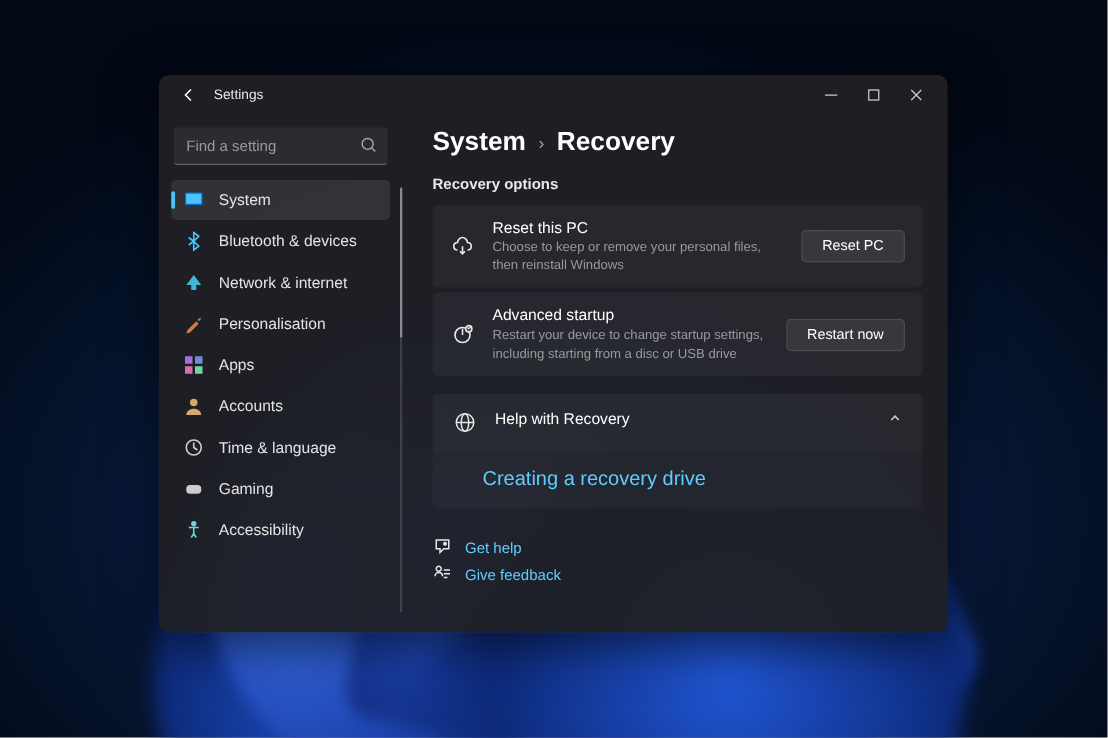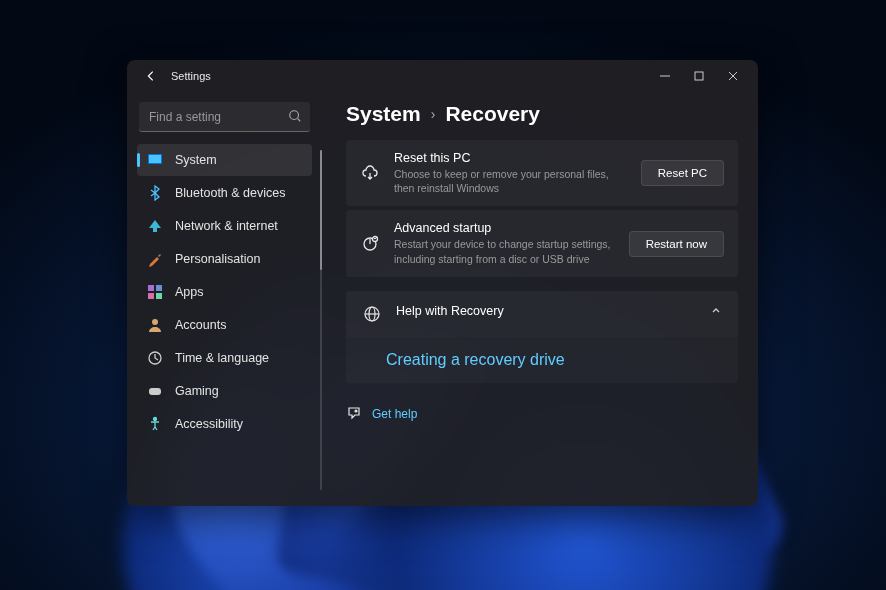--- a/index.html
+++ b/index.html
@@ -186,20 +186,21 @@
         </div>
     </div>
 
     <div class="main">
       <div class="breadcrumb">
         <span class="seg link">System</span>
         <span class="chev">›</span>
         <span class="seg">Recovery</span>
       </div>
 
+      <div class="section-label">Recovery options</div>
 
       <div class="card">
         <span class="card-icon">
           <svg width="20" height="20" viewBox="0 0 20 20" fill="none" stroke="currentColor" stroke-width="1.3">
               <path d="M6 13c-2 0-3-1.5-3-3s1-3 3-3c0-2 2-4 4-4s4 2 4 4c2 0 3 1.5 3 3s-1 3-3 3"></path>
               <path d="M10 10v6M8 14l2 2 2-2"></path>
             </svg>
         </span>
         <div class="card-text">
           <div class="card-title">Reset this PC</div>
@@ -246,16 +247,26 @@
       <div class="footer-links">
         <div class="footer-link">
           <span class="ficon">
             <svg width="16" height="16" viewBox="0 0 16 16" fill="none" stroke="currentColor" stroke-width="1.2">
                 <path d="M3 3h10v7H9l-3 3v-3H3z"></path>
                 <circle cx="10" cy="6" r="1" fill="currentColor"></circle>
               </svg>
           </span>
           <span>Get help</span>
         </div>
+        <div class="footer-link">
+          <span class="ficon">
+            <svg width="16" height="16" viewBox="0 0 16 16" fill="none" stroke="currentColor" stroke-width="1.2">
+                <circle cx="5" cy="4" r="2"></circle>
+                <path d="M2 10c0-2 1.5-3 3-3s3 1 3 3"></path>
+                <path d="M9 5h5M9 8h5M9 11h3"></path>
+              </svg>
+          </span>
+          <span>Give feedback</span>
+        </div>
       </div>
     </div>
   </div>
 </div>
 
 </body></html>

